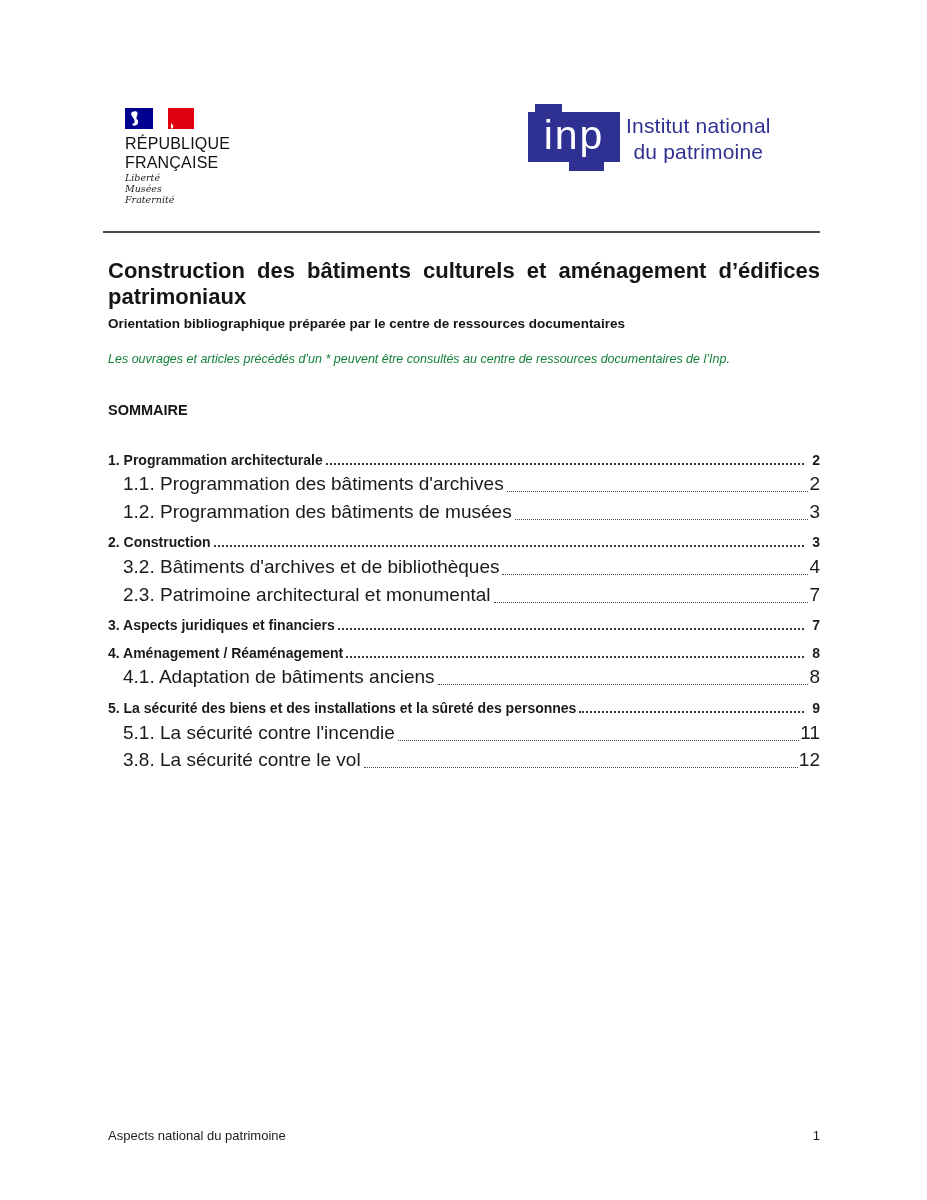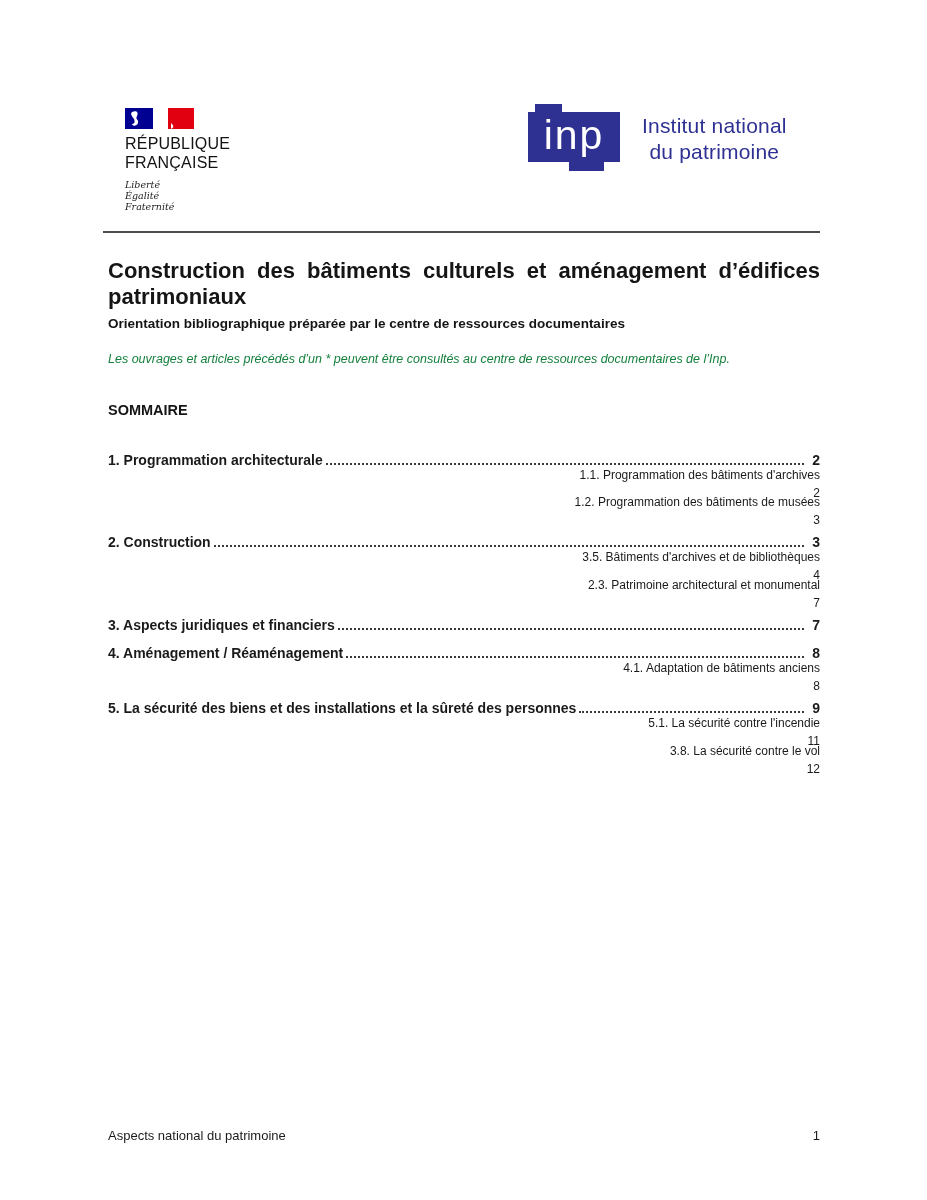--- a/index.html
+++ b/index.html
@@ -19,21 +19,20 @@
   .rf-logo { position: absolute; left: 125px; top: 108px; }
   .rf-flag { display: block; margin-bottom: 4px; }
   .rf-name {
     font-weight: normal;
     font-size: 16px;
     line-height: 19px;
     letter-spacing: 0.2px;
     color: #121212;
   }
   .rf-motto {
-    margin-top: 7px;
     font-family: "DejaVu Serif", serif;
     font-style: italic;
     font-size: 9.5px;
     line-height: 11px;
     color: #1c1c1c;
   }
 
   
   .inp-logo { position: absolute; left: 528px; top: 104px; display: flex; text-align: center; }
   .inp-mark { position: relative; width: 92px; height: 68px; }
@@ -44,21 +43,21 @@
     position: absolute; left: 0; top: 8px; width: 92px; height: 50px;
     display: flex; justify-content: center;
     color: #ffffff;
     font-size: 41px;
     line-height: 47px;
     letter-spacing: 2px;
     font-weight: normal;
     overflow: visible;
   }
   .inp-name {
-    margin-left: 22px;
+    margin-left: 6px;
     padding-top: 9px;
     font-size: 21px;
     line-height: 26px;
     letter-spacing: 0.2px;
   }
 
   
   .rule { position: absolute; left: 103px; top: 231px; width: 717px; height: 2px; background: #4c4c4c; }
 
   
@@ -82,21 +81,21 @@
 
   
   .toc { position: absolute; left: 108px; top: 440px; width: 712px; }
   .toc-row { display: flex; align-items: flex-end; height: 27.6px; cursor: pointer; }
   .toc-label { white-space: nowrap; }
   .toc-dots  { flex: 1; border-bottom: 2px dotted #3a3a3a; margin: 0 1px 3px 3px; }
   .toc-page  { white-space: nowrap; }
   .toc-row.lvl1 { font-weight: bold; font-size: 14px; }
   .toc-row.lvl1 .toc-page { padding-left: 6px; }
   .toc-row.lvl1 .toc-dots { margin-right: 2px; }
-  .toc-row.lvl2 { font-size: 12px; padding-left: 15px; flex-direction: column; }
+  .toc-row.lvl2 { font-size: 19px; padding-left: 15px; }
   .toc-row.lvl2 .toc-dots { border-bottom-width: 1.8px; border-bottom-color: #444; }
 
   
   .footer-left { position: absolute; left: 108px; top: 1128px; font-size: 13px; color: #1c1c1c; }
   .footer-page { position: absolute; top: 1128px; right: 107px; font-size: 13px; color: #1c1c1c; }
 </style>
 </head>
 <body>
 
 <div class="page">
@@ -107,21 +106,21 @@
       <path d="M7 4 C11 2, 14 4, 12 8 C10 12, 14 11, 13 15 C12 18, 8 19, 7 16 C10 16, 10 13, 9 11 C7 8, 5 6, 7 4 Z" fill="#ffffff"></path>
       <rect x="43" y="0" width="26" height="21" fill="#e1000f"></rect>
       <path d="M46 21 L46 15 C48 17, 50 19, 46 21 Z" fill="#ffffff"></path>
     </svg>
     <div class="rf-name">
       <div>RÉPUBLIQUE</div>
       <div>FRANÇAISE</div>
     </div>
     <div class="rf-motto">
       <div>Liberté</div>
-      <div>Égalité</div>
+      <div>Musées</div>
       <div>Fraternité</div>
     </div>
   </div>
 
   <div class="inp-logo">
     <div class="inp-mark">
       <div class="inp-tab-top" style="background: rgb(46, 49, 146);"></div>
       <div class="inp-main" style="background: rgb(46, 49, 146);"></div>
       <div class="inp-tab-bottom" style="background: rgb(46, 49, 146);"></div>
       <div class="inp-acronym">inp</div>
@@ -154,21 +153,21 @@
       <span class="toc-label">1.2. Programmation des bâtiments de musées</span>
       <span class="toc-dots"></span>
       <span class="toc-page">3</span>
     </div>
       <div class="toc-row lvl1">
       <span class="toc-label">2. Construction</span>
       <span class="toc-dots"></span>
       <span class="toc-page">3</span>
     </div>
       <div class="toc-row lvl2">
-      <span class="toc-label">3.5. Bâtiments d'archives et de bibliothèques</span>
+      <span class="toc-label">3.2. Bâtiments d'archives et de bibliothèques</span>
       <span class="toc-dots"></span>
       <span class="toc-page">4</span>
     </div>
       <div class="toc-row lvl2">
       <span class="toc-label">2.3. Patrimoine architectural et monumental</span>
       <span class="toc-dots"></span>
       <span class="toc-page">7</span>
     </div>
       <div class="toc-row lvl1">
       <span class="toc-label">3. Aspects juridiques et financiers</span>

